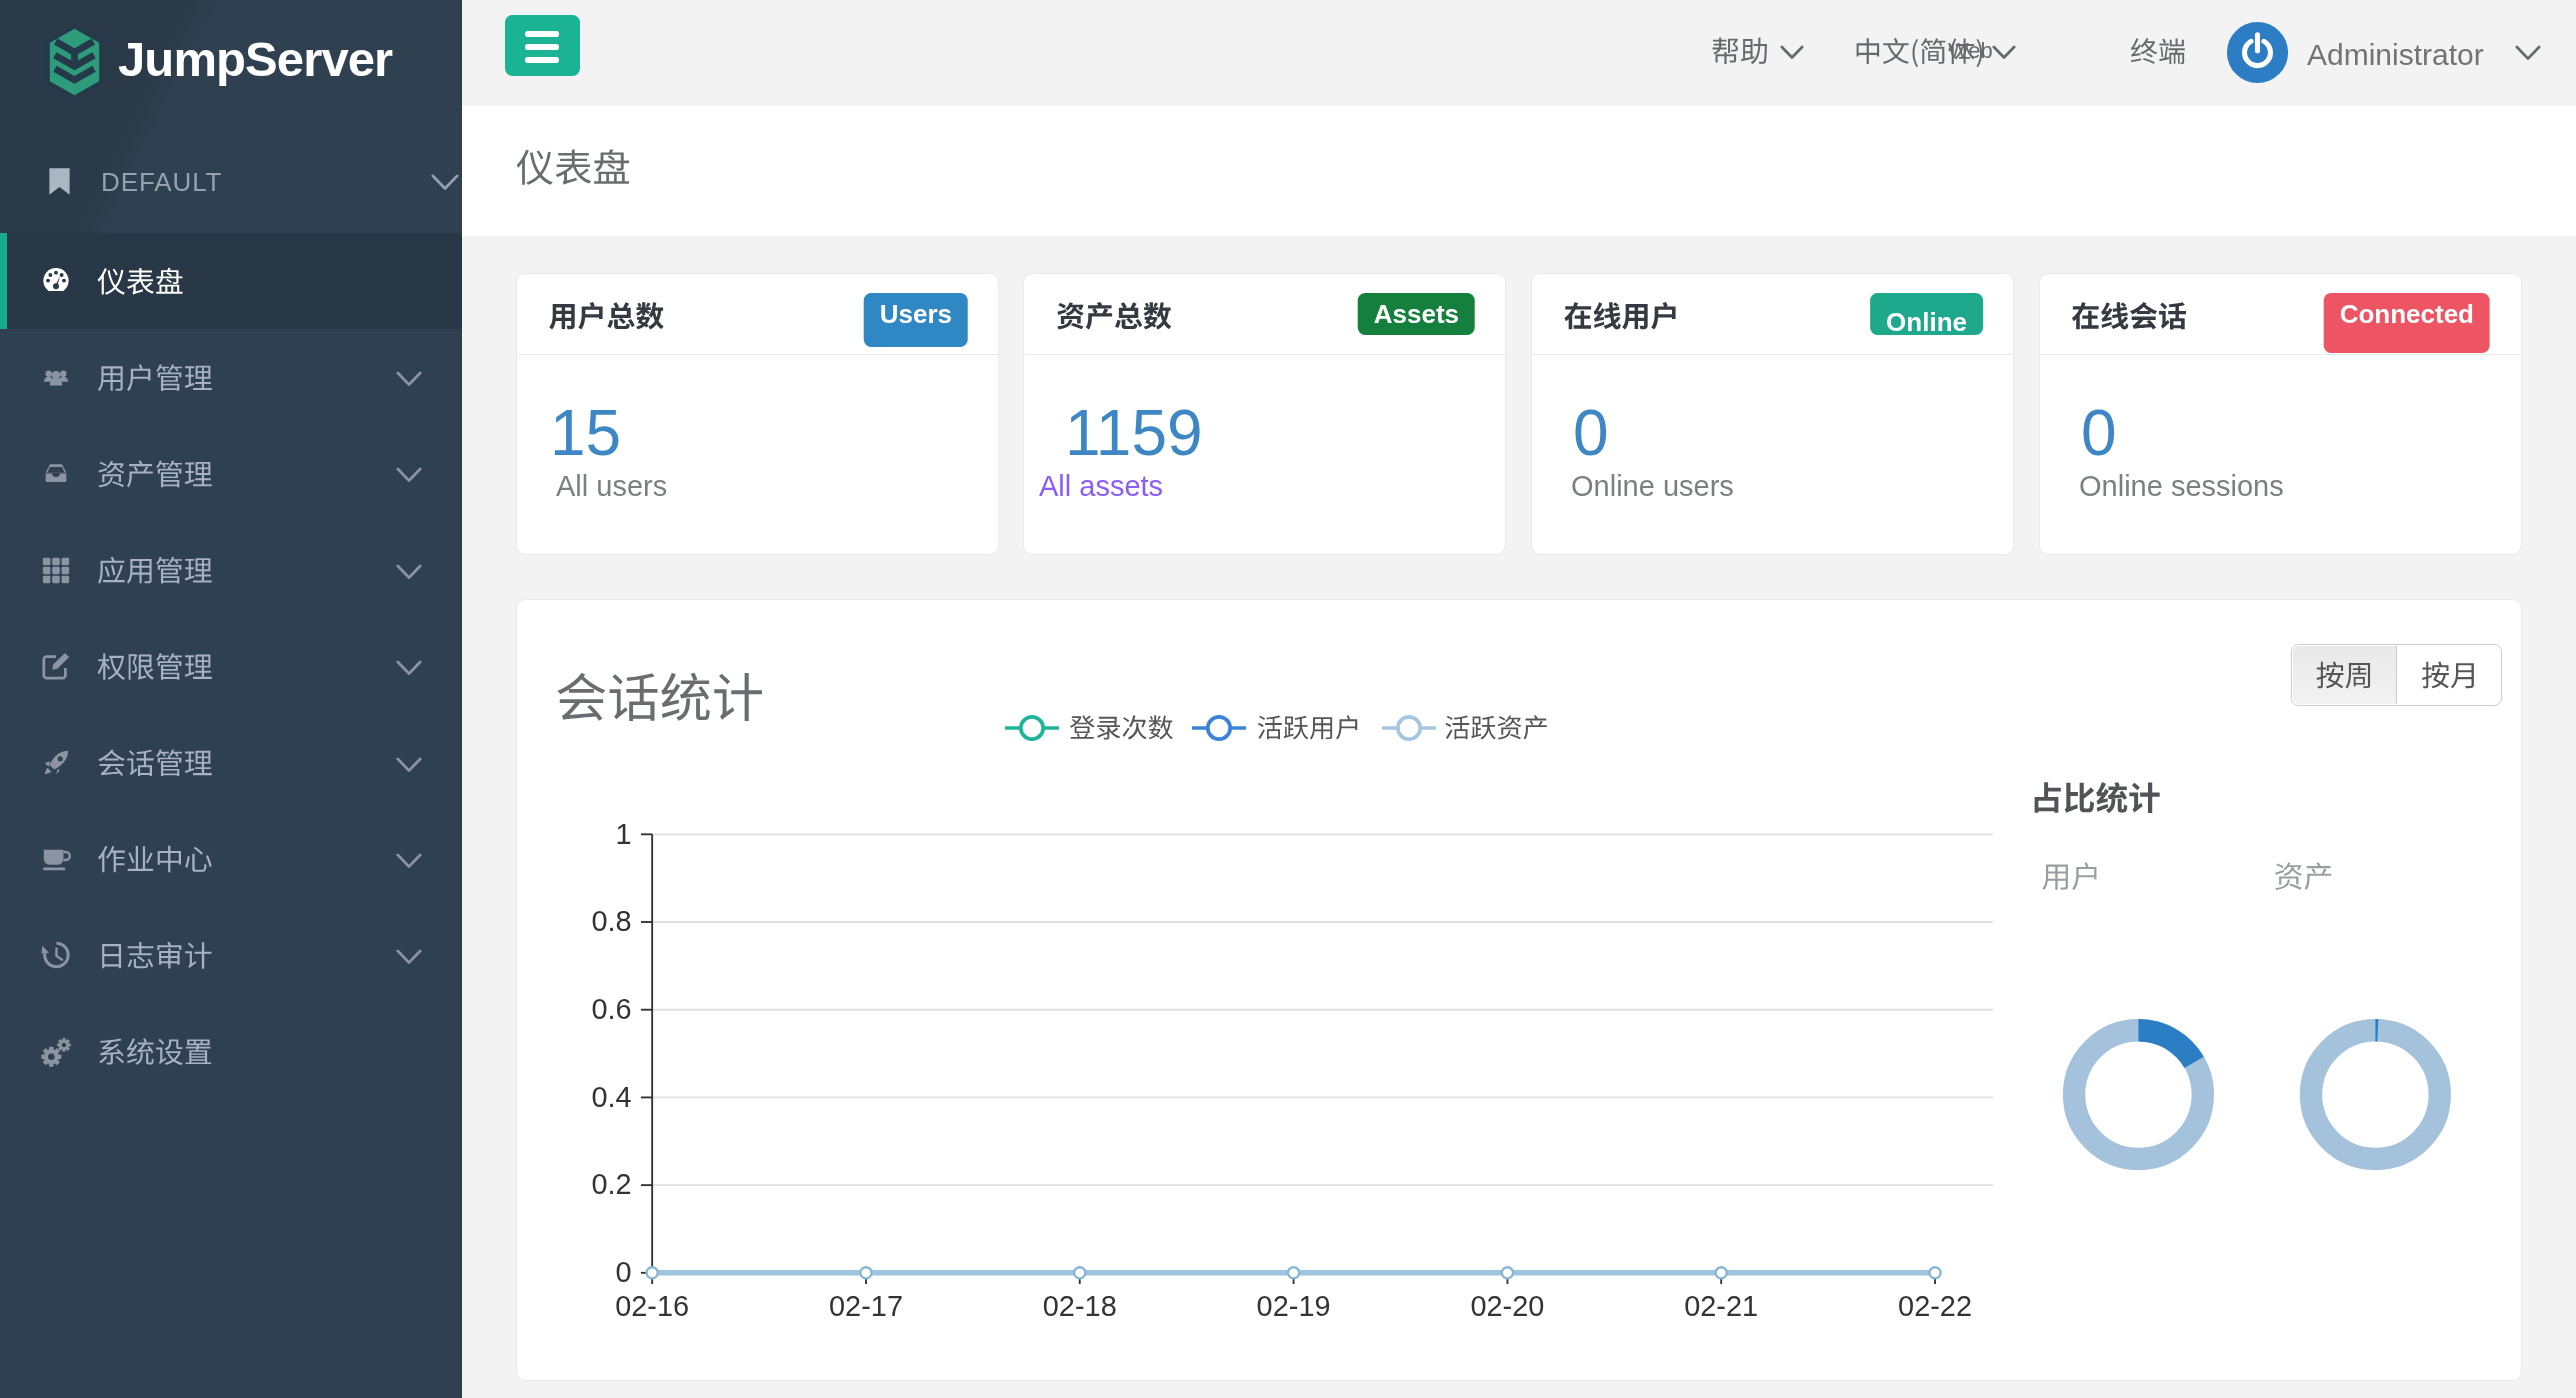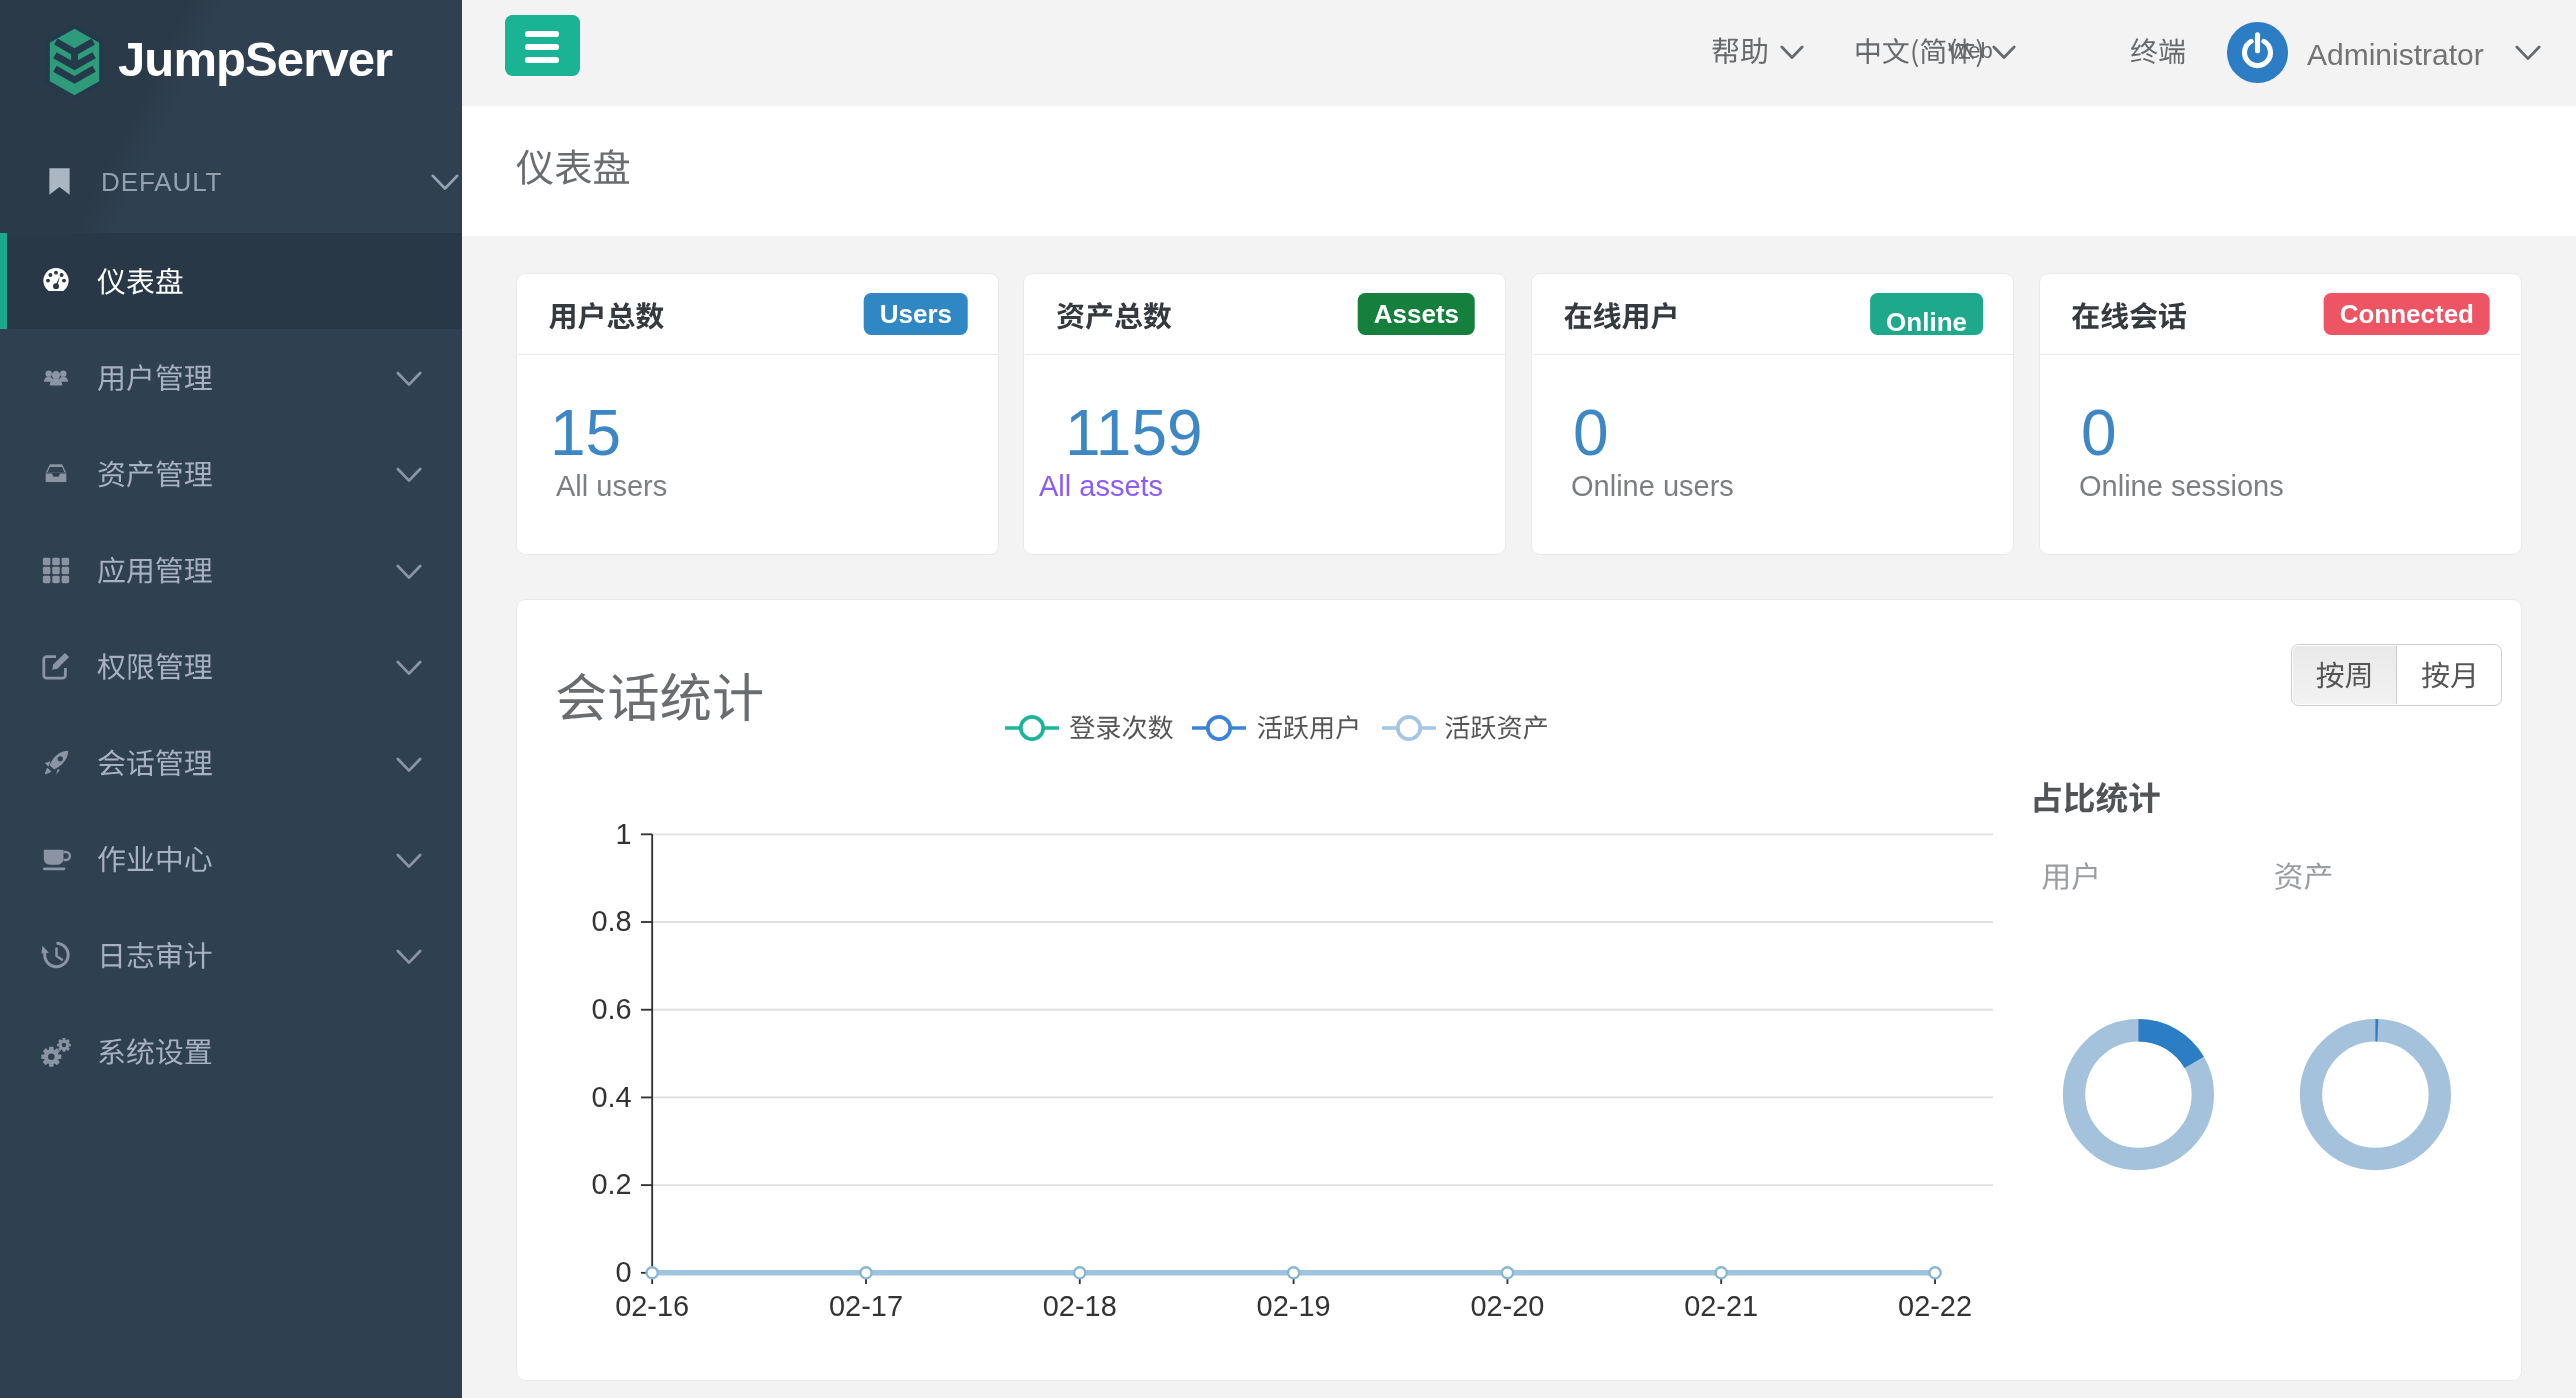--- a/index.html
+++ b/index.html
@@ -137,36 +137,36 @@
 <path d="M27 22 a14 14 0 1 0 14 0" fill="none" stroke="#fff" stroke-width="5.5" stroke-linecap="round"></path>
 <line x1="34" y1="15" x2="34" y2="32" stroke="#fff" stroke-width="5.5" stroke-linecap="round"></line>
 </svg>
 <div class="abs" style="left:2307px;top:38px;font-size:30px;color:#737373">Administrator</div>
 <svg style="position:absolute;left:2515px;top:45px" width="26" height="17" viewBox="0 0 28 18">
     <path d="M2.0 2.0 L14.0 14.5 L26.0 2.0" fill="none" stroke="#676a6c" stroke-width="3.0" stroke-linecap="round" stroke-linejoin="round"></path>
   </svg>
 <div class="abs" style="left:462px;top:106px;width:2114px;height:130px;background:#fff"></div>
 <div class="abs" style="left:516px;top:273px;width:483px;height:282px;background:#fff;border:1.9px solid #e7eaec;border-radius:9.3px"></div>
 <div class="abs" style="left:518px;top:354px;width:480px;height:0;border-top:1.9px solid #e7eaec"></div>
-<div class="abs" style="left:968px;top:293px;height:42px;background:#2f87c4;border-radius:7.5px;color:#fff;font-weight:bold;font-size:26px;line-height:42px;padding:0 16px;transform:translateX(-100%)">Users</div>
+<div class="abs" style="left:968px;top:293px;height:54px;background:#2f87c4;border-radius:7.5px;color:#fff;font-weight:bold;font-size:26px;line-height:42px;padding:0 16px;transform:translateX(-100%)">Users</div>
 <div class="abs" style="left:550px;top:396px;font-size:64px;color:#3d87c4">15</div>
 <div class="abs" style="left:556px;top:470px;font-size:29px;color:#7c7f82">All users</div>
 <div class="abs" style="left:1023px;top:273px;width:483px;height:282px;background:#fff;border:1.9px solid #e7eaec;border-radius:9.3px"></div>
 <div class="abs" style="left:1025px;top:354px;width:480px;height:0;border-top:1.9px solid #e7eaec"></div>
 <div class="abs" style="left:1475px;top:293px;height:42px;background:#15803d;border-radius:7.5px;color:#fff;font-weight:bold;font-size:26px;line-height:42px;padding:0 16px;transform:translateX(-100%)">Assets</div>
 <div class="abs" style="left:1065px;top:396px;font-size:64px;color:#3d87c4">1159</div>
 <div class="abs" style="left:1039px;top:470px;font-size:29px;color:#8b5cf6">All assets</div>
 <div class="abs" style="left:1531px;top:273px;width:483px;height:282px;background:#fff;border:1.9px solid #e7eaec;border-radius:9.3px"></div>
 <div class="abs" style="left:1533px;top:354px;width:480px;height:0;border-top:1.9px solid #e7eaec"></div>
 <div class="abs" style="left:1983px;top:293px;height:42px;background:#1fa98c;border-radius:7.5px;color:#fff;font-weight:bold;font-size:26px;line-height:42px;padding:8px 16px;transform:translateX(-100%)">Online</div>
 <div class="abs" style="left:1573px;top:396px;font-size:64px;color:#3d87c4">0</div>
 <div class="abs" style="left:1571px;top:470px;font-size:29px;color:#7c7f82">Online users</div>
 <div class="abs" style="left:2039px;top:273px;width:483px;height:282px;background:#fff;border:1.9px solid #e7eaec;border-radius:9.3px"></div>
 <div class="abs" style="left:2040px;top:354px;width:480px;height:0;border-top:1.9px solid #e7eaec"></div>
-<div class="abs" style="left:2490px;top:293px;height:42px;background:#ed5565;border-radius:7.5px;color:#fff;font-weight:bold;font-size:26px;line-height:42px;padding:0 16px;transform:translateX(-100%)">Connected</div>
+<div class="abs" style="left:2490px;top:293px;height:60px;background:#ed5565;border-radius:7.5px;color:#fff;font-weight:bold;font-size:26px;line-height:42px;padding:0 16px;transform:translateX(-100%)">Connected</div>
 <div class="abs" style="left:2081px;top:396px;font-size:64px;color:#3d87c4">0</div>
 <div class="abs" style="left:2079px;top:470px;font-size:29px;color:#7c7f82">Online sessions</div>
 <div class="abs" style="left:516px;top:599px;width:2006px;height:782px;background:#fff;border:1.9px solid #e7eaec;border-radius:9.3px"></div>
 <svg class="abs" style="left:1005px;top:713px" width="54" height="30" viewBox="0 0 58 32">
     <line x1="0" y1="16" x2="58" y2="16" stroke="#1db598" stroke-width="4"></line>
     <circle cx="29" cy="16" r="12" fill="#fff" stroke="#1db598" stroke-width="4"></circle>
   </svg>
 <svg class="abs" style="left:1192px;top:713px" width="54" height="30" viewBox="0 0 58 32">
     <line x1="0" y1="16" x2="58" y2="16" stroke="#3a83d8" stroke-width="4"></line>
     <circle cx="29" cy="16" r="12" fill="#fff" stroke="#3a83d8" stroke-width="4"></circle>

